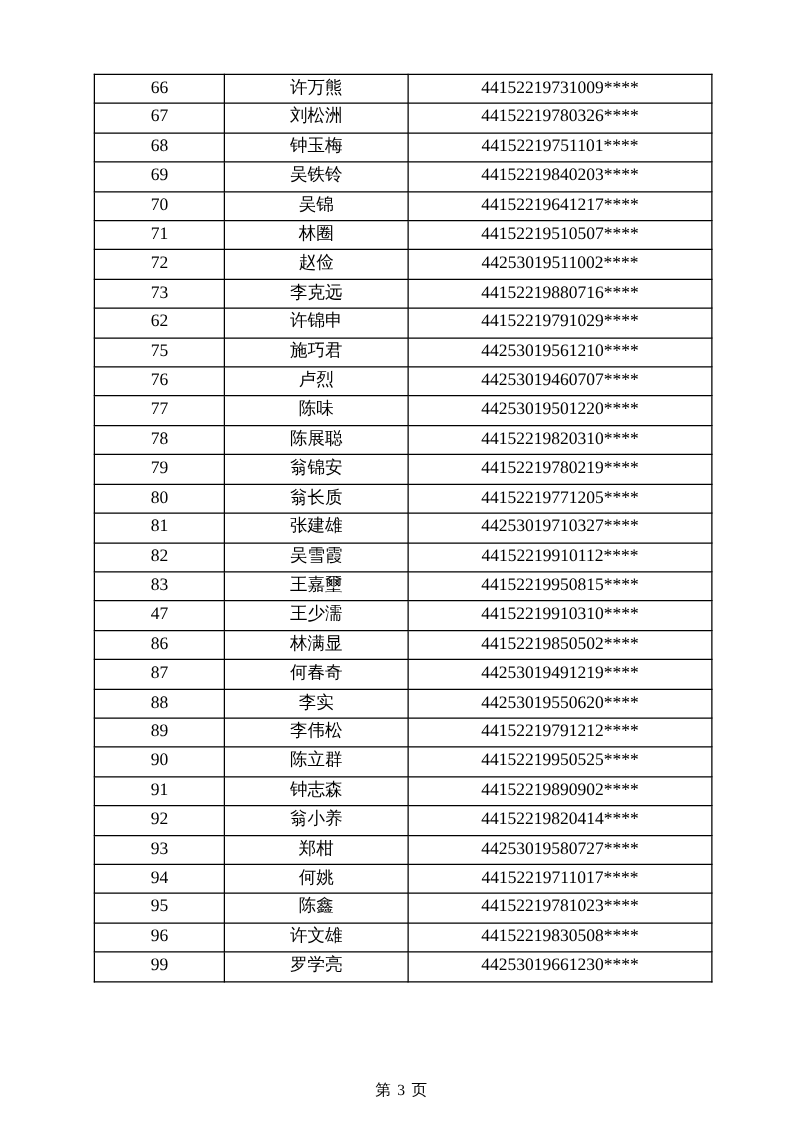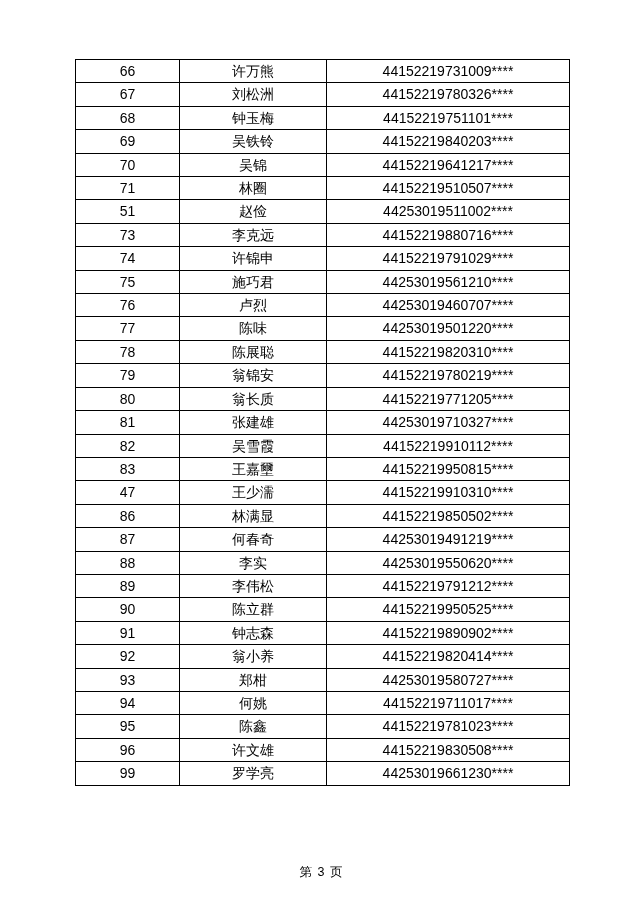--- a/index.html
+++ b/index.html
@@ -5,21 +5,21 @@
   html, body {
     margin: 0;
     padding: 0;
     background: #ffffff;
   }
   .page {
     position: relative;
     width: 643px;
     height: 909px;
     background: #ffffff;
-    font-family: Liberation Sans, sans-serif;
+    font-family: Liberation Serif, serif;
     color: #000000;
     overflow: hidden;
   }
   table.roster {
     position: absolute;
     left: 75px;
     top: 59px;
     width: 494px;
     border-collapse: collapse;
     table-layout: fixed;
@@ -84,31 +84,31 @@
           <td>70</td>
           <td>吴锦</td>
           <td>44152219641217****</td>
         </tr>
         <tr>
           <td>71</td>
           <td>林圈</td>
           <td>44152219510507****</td>
         </tr>
         <tr>
-          <td>51</td>
+          <td>72</td>
           <td>赵俭</td>
           <td>44253019511002****</td>
         </tr>
         <tr>
           <td>73</td>
           <td>李克远</td>
           <td>44152219880716****</td>
         </tr>
         <tr>
-          <td>74</td>
+          <td>62</td>
           <td>许锦申</td>
           <td>44152219791029****</td>
         </tr>
         <tr>
           <td>75</td>
           <td>施巧君</td>
           <td>44253019561210****</td>
         </tr>
         <tr>
           <td>76</td>

